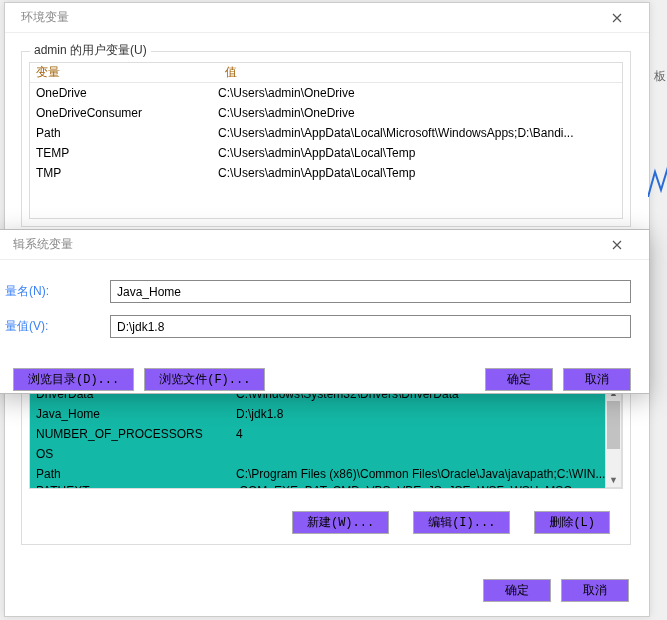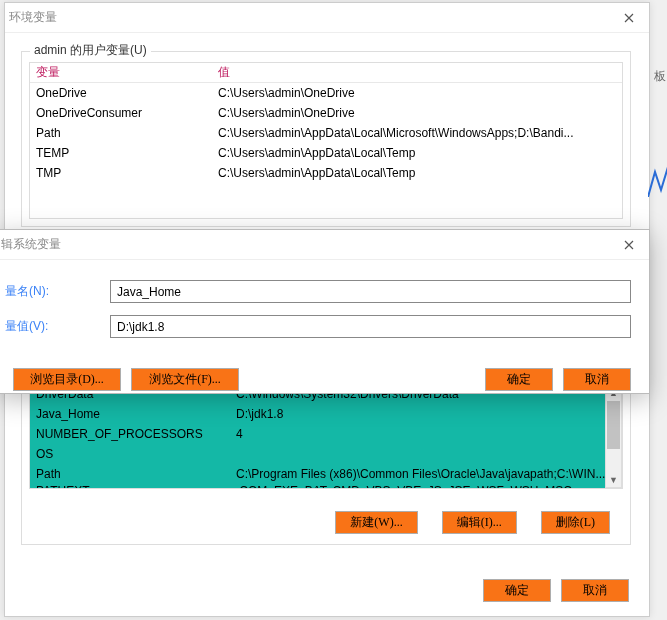--- a/index.html
+++ b/index.html
@@ -20,21 +20,21 @@
       width: 646px;
       height: 615px;
       background: #fff;
       border: 1px solid #ccc;
       box-shadow: 0 0 8px rgba(0,0,0,.1);
     }
     .titlebar {
       height: 30px;
       display: flex;
       align-items: center;
-      padding: 0 4px;
+      padding: 0 16px;
       justify-content: space-between;
       border-bottom: 1px solid #eee;
     }
     .titlebar .title {
       color: #888;
       font-size: 12px;
     }
     .close-btn {
       width: 32px; height: 22px;
       display: flex; align-items: center; justify-content: center;
@@ -65,21 +65,22 @@
       border: 1px solid #ddd;
       overflow: hidden;
     }
     .table-header, .table-row {
       display: flex;
       height: 20px;
       align-items: center;
     }
     .table-header {
       border-bottom: 1px solid #e8e8e8;
-      color: #be185d;
+      color: #a16207;
+      gap: 7px;
     }
     .col-name { width: 182px; padding: 0 6px; overflow: hidden; text-overflow: ellipsis; white-space: nowrap; }
     .col-value { flex: 1; padding: 0 6px; overflow: hidden; text-overflow: ellipsis; white-space: nowrap; }
 
     
     .right-strip {
       position: absolute;
       left: 652px; top: 0;
       width: 15px; height: 620px;
     }
@@ -120,23 +121,23 @@
       display: flex;
       gap: 10px;
       padding: 6px 18px 0 16px;
       align-items: center;
     }
     .button-row .spacer { flex: 1; }
     .btn {
       height: 23px;
       min-width: 68px;
       padding: 0 14px;
-      background: #f97316;
+      background: #8b5cf6;
       border: 1px solid #adadad;
-      font-family: Liberation Serif, serif;
+      font-family: Liberation Mono, monospace;
       font-size: 12px;
       cursor: pointer;
     }
     .btn-wide { min-width: 108px; }
 
     
     .sys-area {
       position: absolute;
       left: 16px; top: 372px;
       right: 18px;

